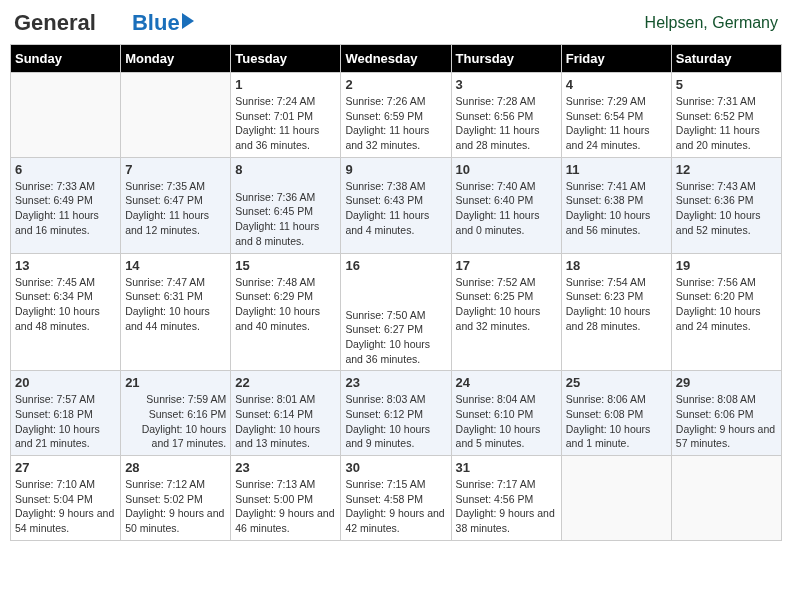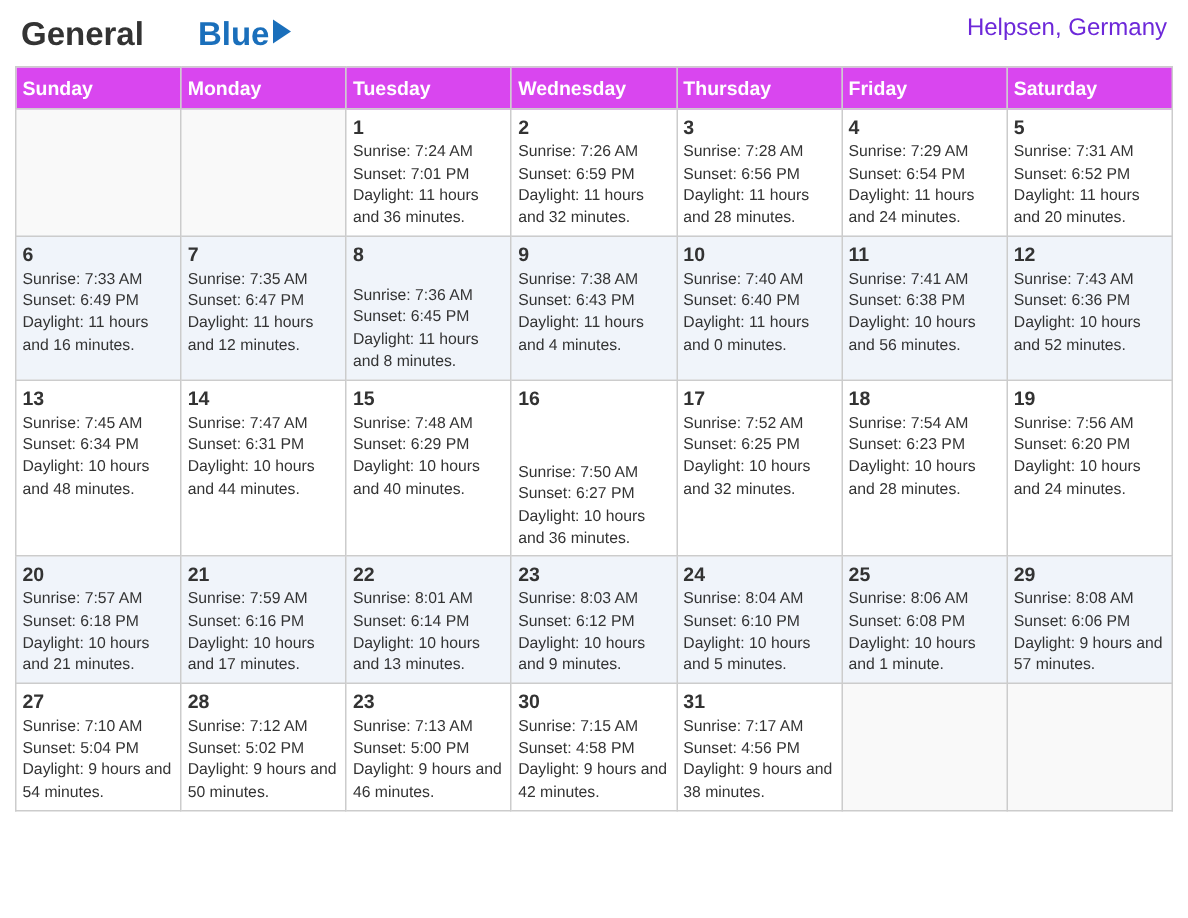--- a/index.html
+++ b/index.html
@@ -6,21 +6,21 @@
     body {
       font-family: Arial, sans-serif;
       background: #fff;
       width: 792px;
       min-height: 612px;
       padding: 10px;
     }
     .header {
       display: flex;
       justify-content: space-between;
-      align-items: flex-start;
+      align-items: center;
       margin-bottom: 8px;
       padding: 0 4px;
       gap: 40px;
     }
     .logo {
       display: flex;
       flex-direction: column;
       align-items: flex-start;
     }
     .logo-text {
@@ -50,29 +50,29 @@
     .title-block {
       text-align: right;
     }
     .month-title {
       font-size: 36px;
       font-weight: bold;
       color: #333;
     }
     .location {
       font-size: 16px;
-      color: #6d28d9;
+      color: #14532d;
     }
     .calendar {
       width: 100%;
       border-collapse: collapse;
       font-size: 11px;
     }
     .calendar th {
-      background-color: #d946ef;
+      background-color: #000000;
       color: #fff;
       padding: 6px 4px;
       text-align: left;
       font-size: 13px;
       font-weight: bold;
       border: 1px solid #ccc;
     }
     .calendar td {
       vertical-align: top;
       border: 1px solid #ccc;
@@ -252,21 +252,21 @@
       </tr>
       <tr class="alt-row">
         <td>
           <span class="day-num">20</span>
           <div class="day-info" style="white-space: pre-line;">Sunrise: 7:57 AM
 Sunset: 6:18 PM
 Daylight: 10 hours and 21 minutes.</div>
         </td>
         <td>
           <span class="day-num">21</span>
-          <div class="day-info" style="white-space: pre-line;">Sunrise: 7:59 AM
+          <div class="day-info" style="white-space: pre-line; text-align: right;">Sunrise: 7:59 AM
 Sunset: 6:16 PM
 Daylight: 10 hours and 17 minutes.</div>
         </td>
         <td>
           <span class="day-num">22</span>
           <div class="day-info" style="white-space: pre-line;">Sunrise: 8:01 AM
 Sunset: 6:14 PM
 Daylight: 10 hours and 13 minutes.</div>
         </td>
         <td>

